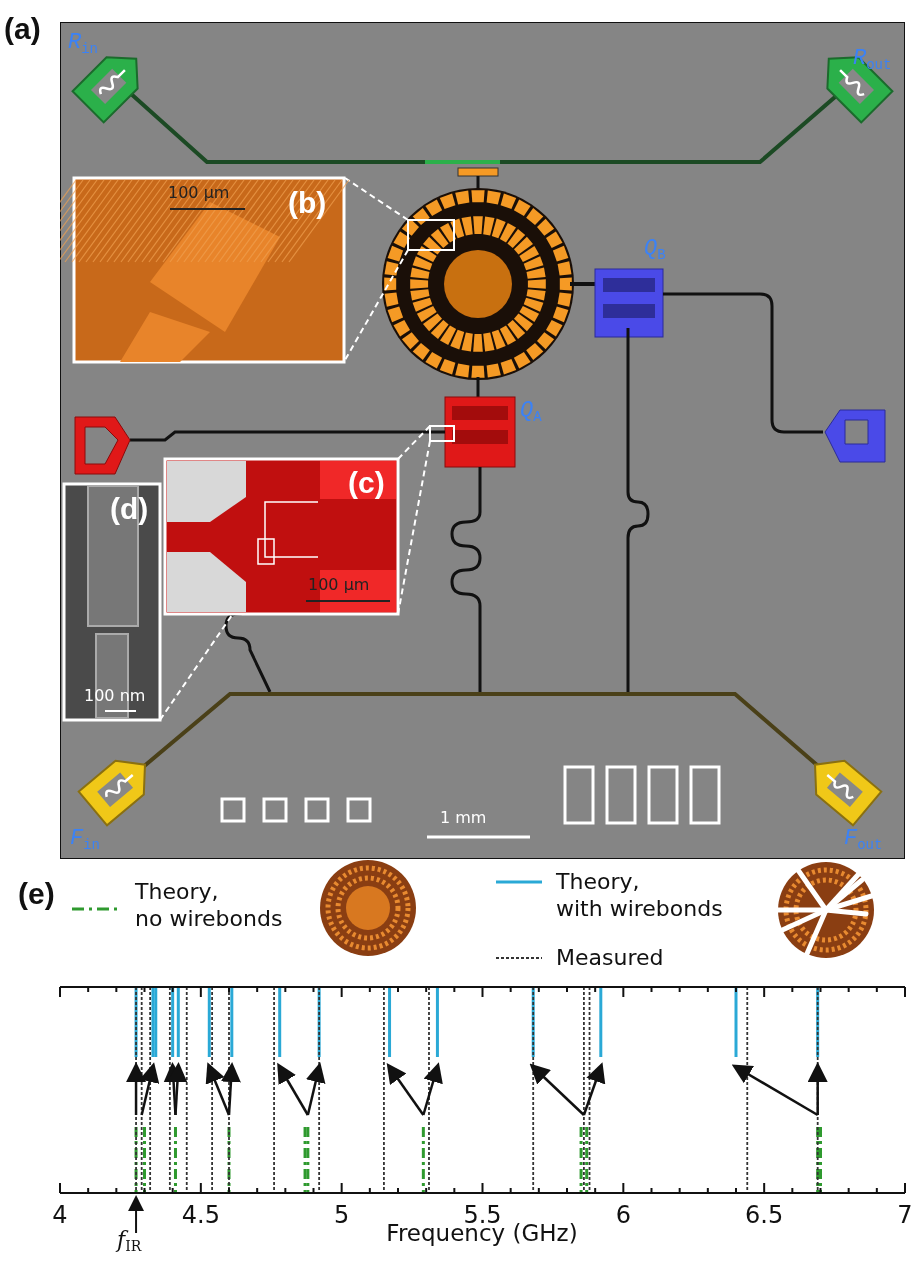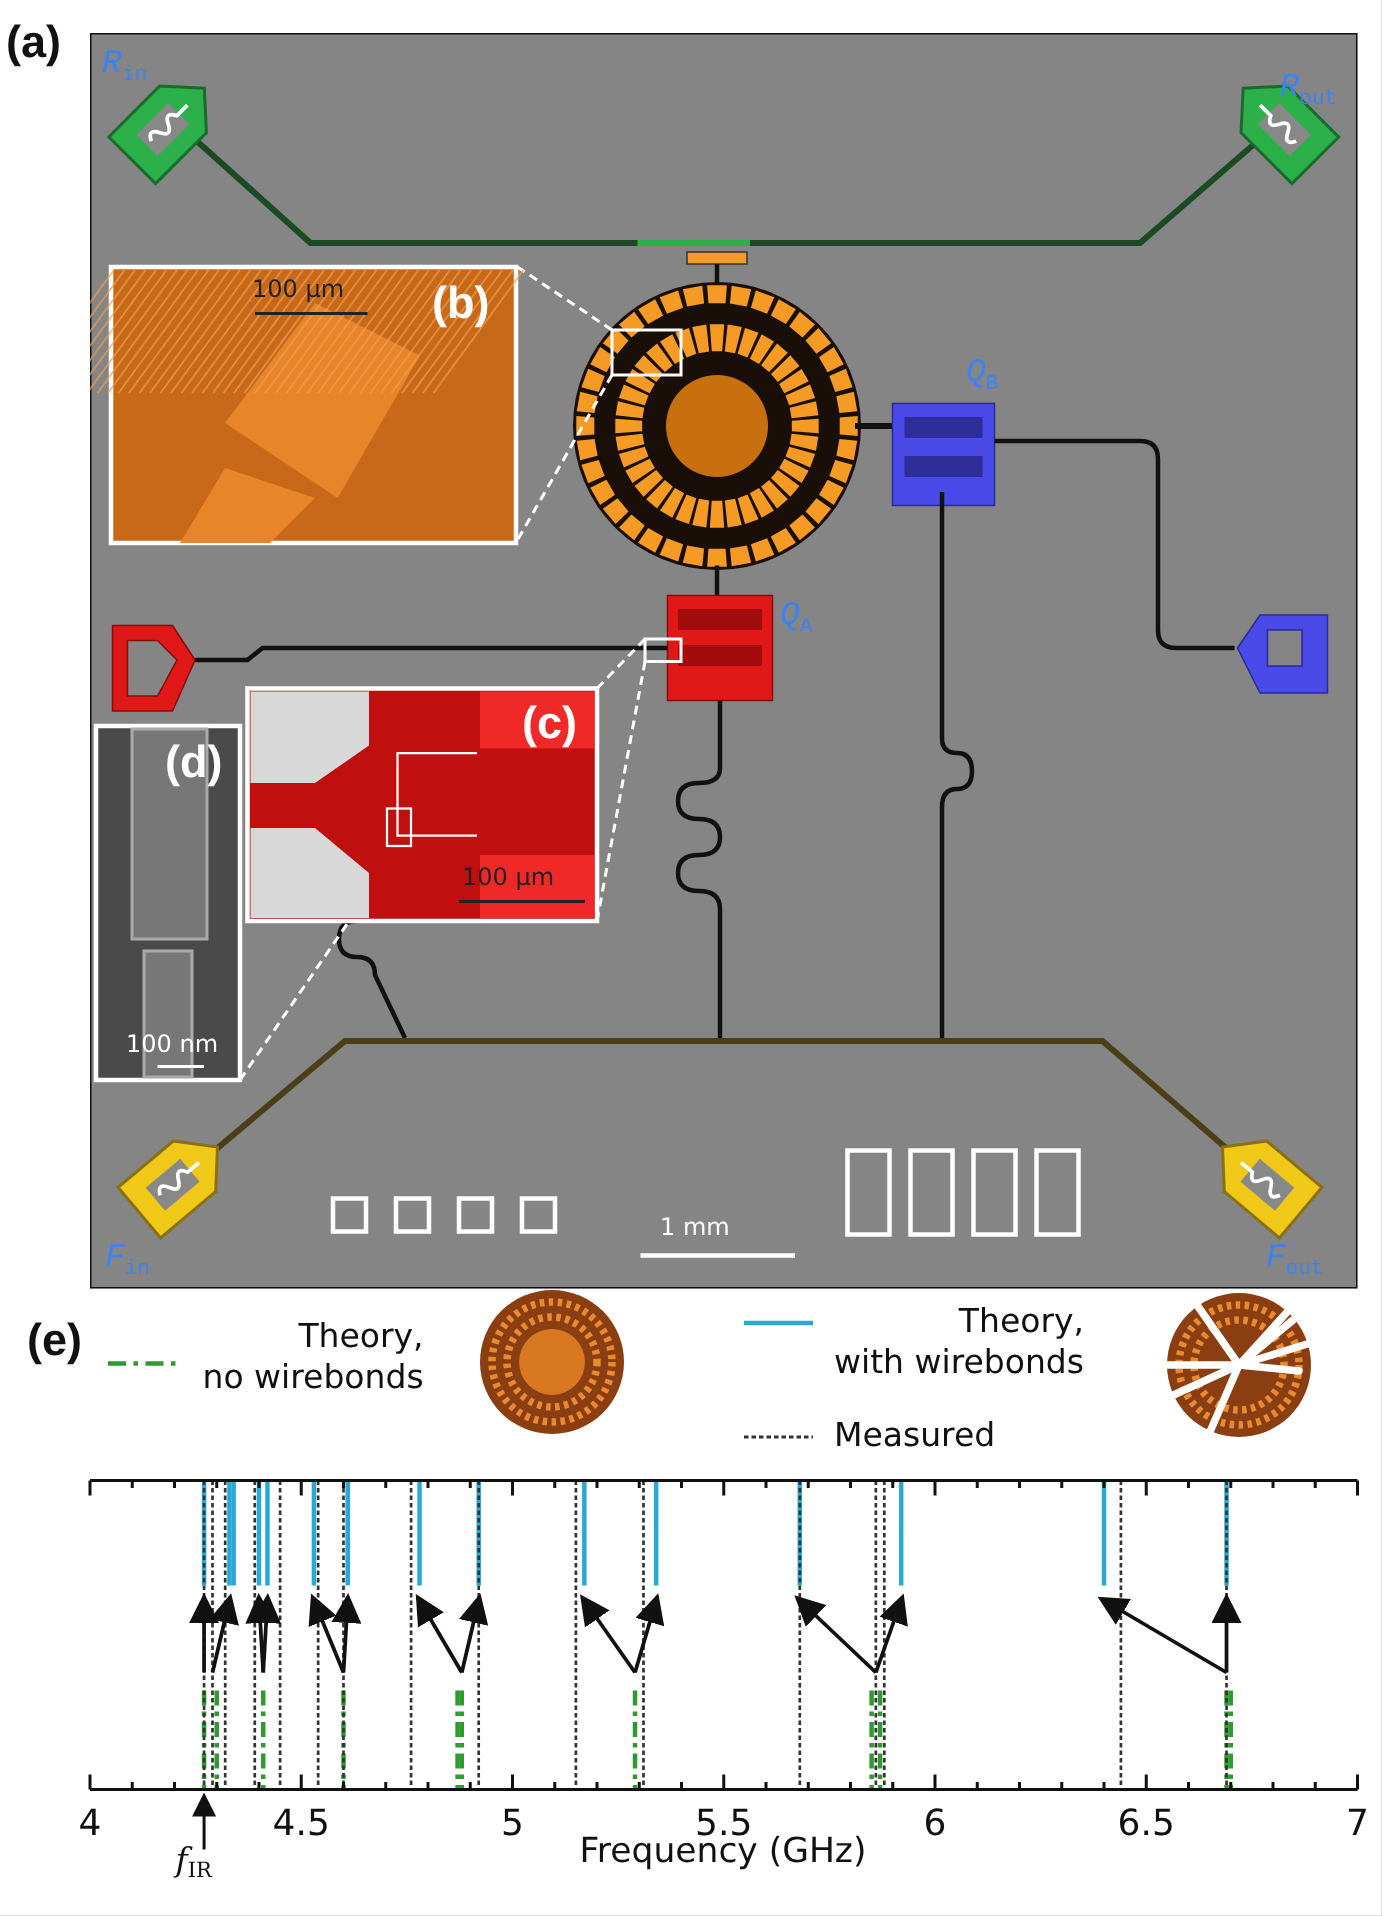--- a/index.html
+++ b/index.html
@@ -3,21 +3,21 @@
 <meta charset="utf-8">
 <style>
   html,body{margin:0;padding:0;background:#fff;}
   body{width:921px;height:1277px;position:relative;overflow:hidden;font-family:"DejaVu Sans",sans-serif;}
   .panel-label{position:absolute;font-family:"Liberation Sans",sans-serif;font-weight:bold;font-size:30px;color:#111;}
   #chip{position:absolute;left:60px;top:22px;width:845px;height:837px;}
   .port-label{position:absolute;font-family:Liberation Mono, monospace;font-style:italic;color:#3b82f6;font-size:22px;}
   .port-label sub{font-style:normal;font-size:14px;}
   .inset-label{position:absolute;font-family:"Liberation Sans",sans-serif;font-weight:bold;font-size:30px;color:#fff;}
   .scale{position:absolute;font-size:16px;}
-  #legend{position:absolute;left:0;top:860px;width:921px;height:120px;text-align:right;}
+  #legend{position:absolute;left:0;top:860px;width:921px;height:120px;}
   .leg-text{position:absolute;font-size:22px;color:#111;line-height:27px;}
   #plot{position:absolute;left:0;top:975px;width:921px;height:302px;}
   .tick-label{font-size:24px;fill:#111;font-family:"DejaVu Sans",sans-serif;}
 </style>
 </head>
 <body>
 
 <div class="panel-label" style="left:4px;top:12px;">(a)</div>
 <div class="panel-label" style="left:18px;top:877px;">(e)</div>
 

